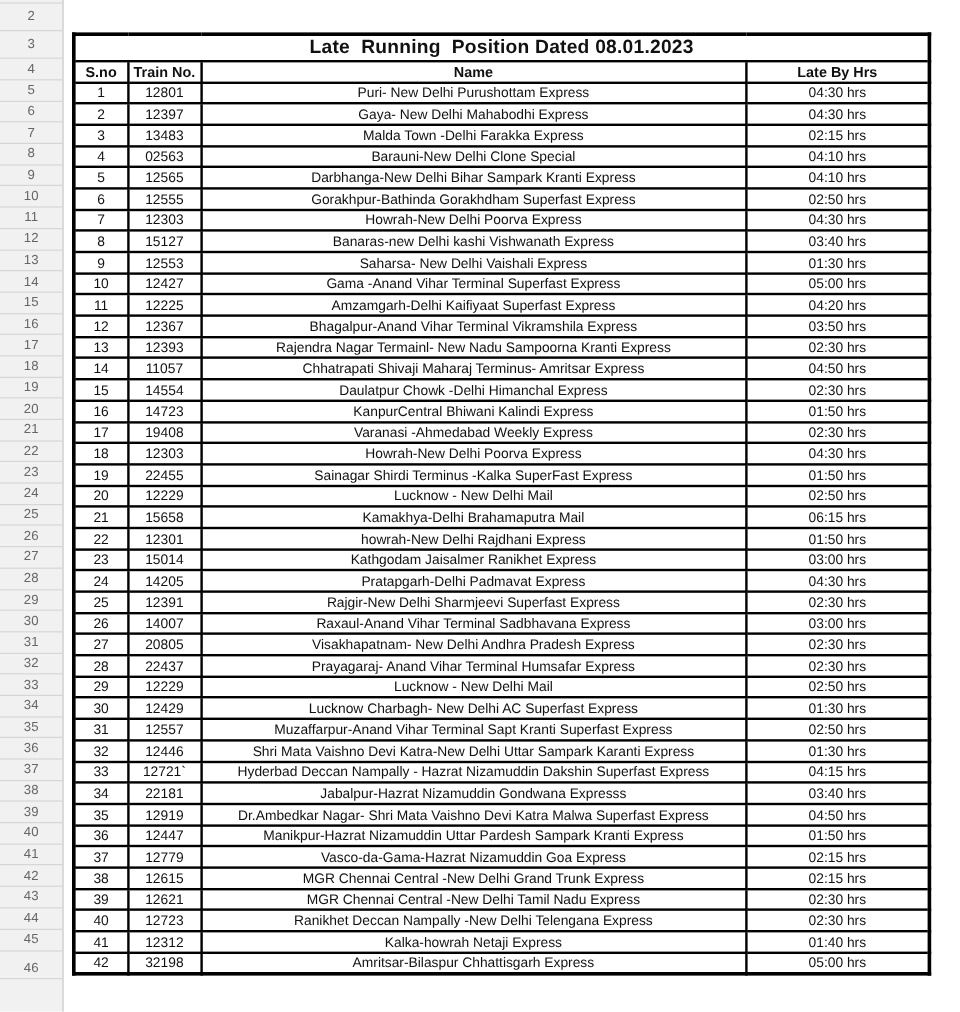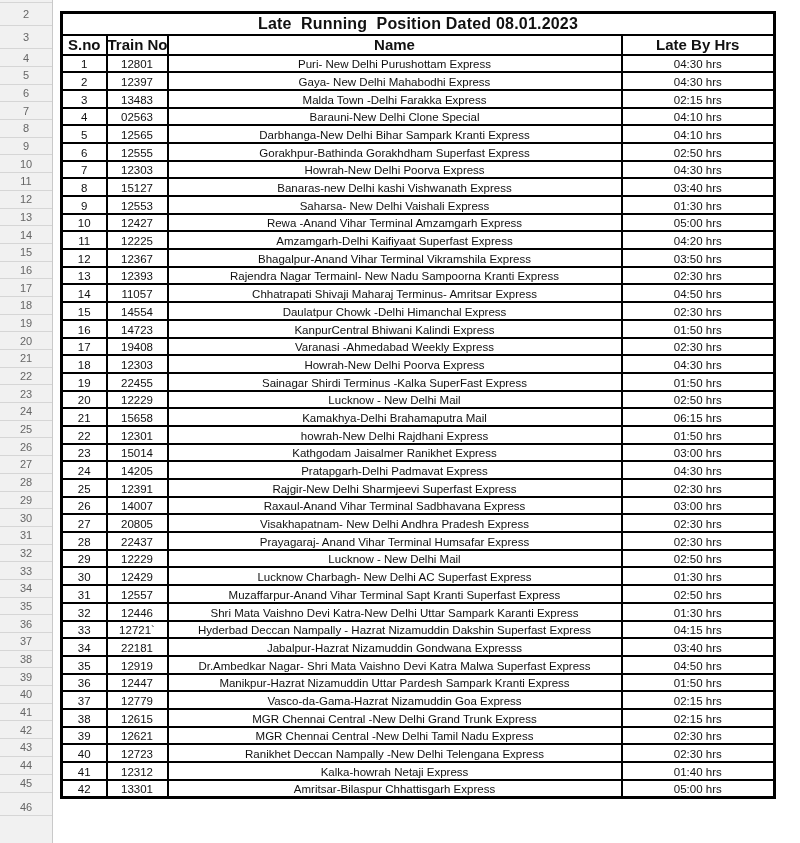--- a/index.html
+++ b/index.html
@@ -21,21 +21,21 @@
   }
   .gutter-cell {
     display: flex; align-items: center; justify-content: center;
     color: #666666;
     font-size: 11px;
     border-bottom: 1px solid #d6d6d6;
   }
   .gutter-cell.first { border-top: 1px solid #d6d6d6; margin-top: 2px; }
   
   .grid-wrap {
-    position: absolute; left: 60px; top: 11px;
+    position: absolute; left: 60px; top: 27px;
   }
   table.grid {
     border-collapse: collapse;
     table-layout: fixed;
     width: 713px;
     border: 3px solid #000;
   }
   table.grid td, table.grid th {
     border: 2px solid #000;
     overflow: hidden;
@@ -45,21 +45,21 @@
   tr.title-row th {
     font-size: 16px;
     font-weight: bold;
     text-align: center;
     vertical-align: middle;
     white-space: pre;
     letter-spacing: 0.2px;
   }
   tr.header-row { height: 18px; }
   tr.header-row th {
-    font-size: 15px;
+    font-size: 12px;
     font-weight: bold;
     text-align: center;
     vertical-align: bottom;
     padding-bottom: 1px;
   }
   tbody tr { height: 17.7px; }
   tbody td {
     font-size: 11.5px;
     text-align: center;
     vertical-align: bottom;
@@ -193,21 +193,21 @@
         </tr>
         <tr>
           <td>9</td>
           <td>12553</td>
           <td>Saharsa- New Delhi Vaishali Express</td>
           <td>01:30 hrs</td>
         </tr>
         <tr>
           <td>10</td>
           <td>12427</td>
-          <td>Rewa -Anand Vihar Terminal Amzamgarh Express</td>
+          <td>Gama -Anand Vihar Terminal Superfast Express</td>
           <td>05:00 hrs</td>
         </tr>
         <tr>
           <td>11</td>
           <td>12225</td>
           <td>Amzamgarh-Delhi Kaifiyaat Superfast Express</td>
           <td>04:20 hrs</td>
         </tr>
         <tr>
           <td>12</td>
@@ -384,19 +384,19 @@
           <td>02:30 hrs</td>
         </tr>
         <tr>
           <td>41</td>
           <td>12312</td>
           <td>Kalka-howrah Netaji Express</td>
           <td>01:40 hrs</td>
         </tr>
         <tr>
           <td>42</td>
-          <td>13301</td>
+          <td>32198</td>
           <td>Amritsar-Bilaspur Chhattisgarh Express</td>
           <td>05:00 hrs</td>
         </tr>
       </tbody>
   </table>
 </div>
 
 </body></html>

